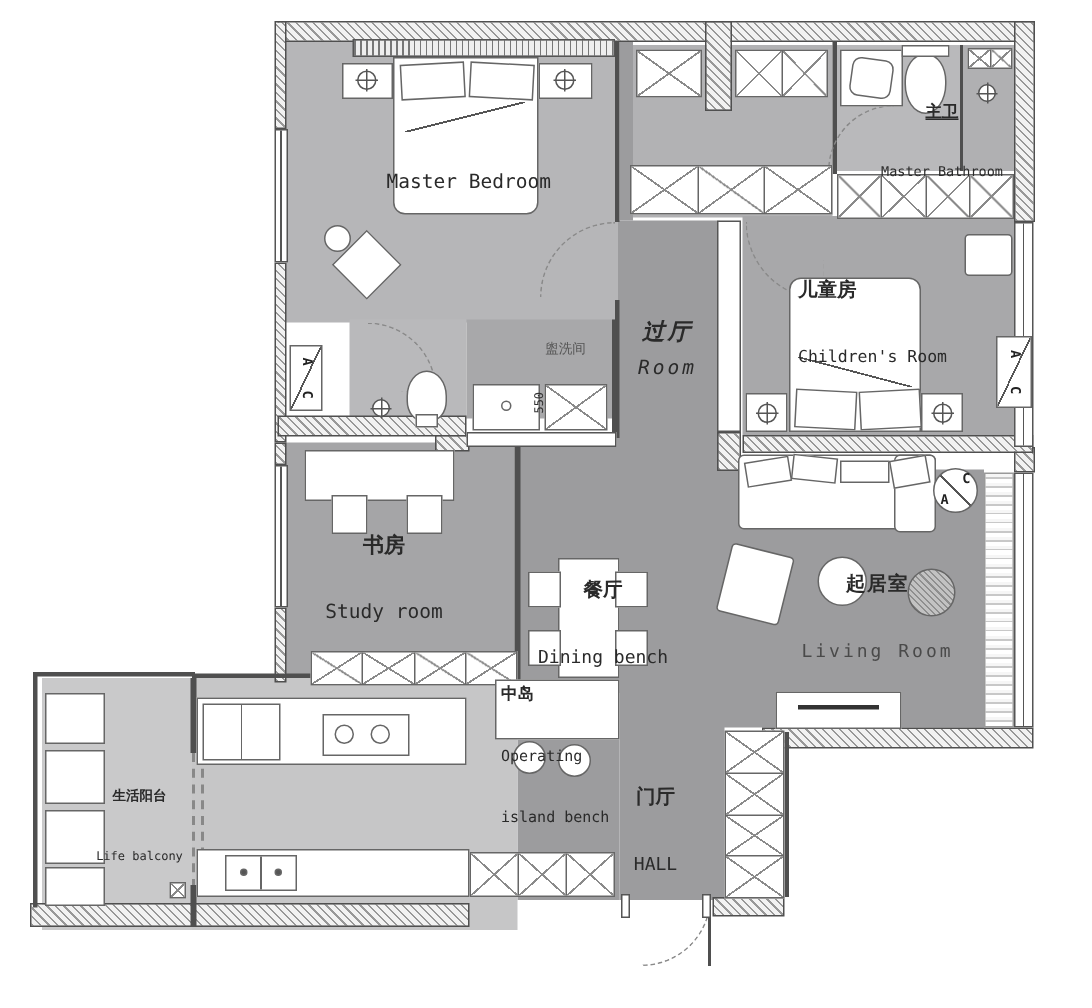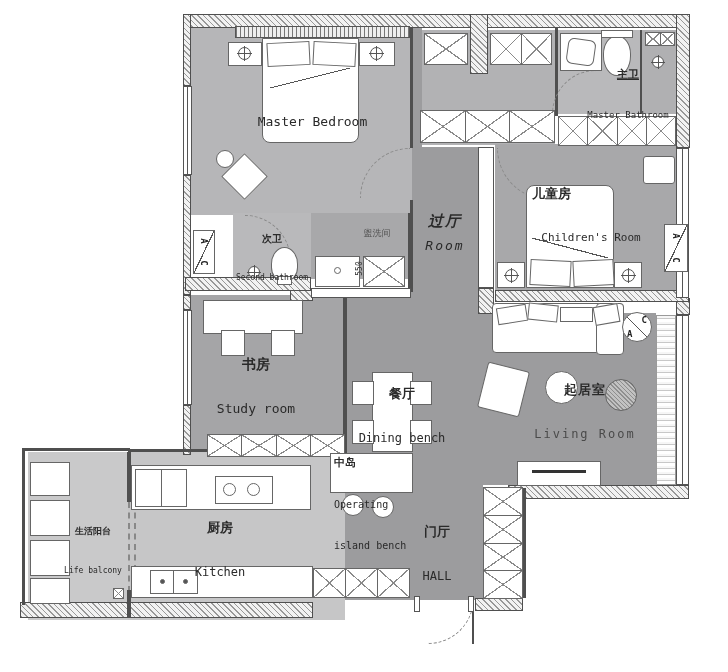--- a/index.html
+++ b/index.html
@@ -255,29 +255,25 @@
 
   <div class="label" style="left:240px;top:86px;width:145px;">
     <span class="en" style="font-size:13px;">Master Bedroom</span>
   </div>
   <div class="label" style="left:572px;top:68px;width:112px;">
     <span class="zh" style="font-size:11px;text-decoration:underline;">主卫</span>
     <span class="en" style="font-size:9px;">Master Bathroom</span>
   </div>
   <div class="label" style="left:532px;top:186px;width:118px;text-align:left;">
     <span class="zh" style="font-size:13px;">儿童房</span>
-    <span class="en" style="font-size:11px;text-align:center;">Children's Room</span>
+    <span class="en" style="font-size:11px;">Children's Room</span>
   </div>
   <div class="label" style="left:412px;top:212px;width:66px;font-style:italic;">
     <span class="zh" style="font-size:15px;letter-spacing:2px;">过厅</span>
     <span class="en" style="font-size:13px;letter-spacing:2px;margin-top:6px;">Room</span>
-  </div>
-  <div class="label" style="left:228px;top:232px;width:88px;">
-    <span class="zh" style="font-size:10px;">次卫</span>
-    <span class="en" style="font-size:8px;">Second bathroom</span>
   </div>
   <div class="label" style="left:350px;top:228px;width:54px;">
     <span class="zh" style="font-size:9px;font-weight:normal;color:#555;">盥洗间</span>
   </div>
   <div class="label" style="left:210px;top:355px;width:92px;">
     <span class="zh" style="font-size:14px;">书房</span>
     <span class="en" style="font-size:13px;">Study room</span>
   </div>
   <div class="label" style="left:352px;top:386px;width:100px;">
     <span class="zh" style="font-size:13px;">餐厅</span>
@@ -285,24 +281,20 @@
   </div>
   <div class="label" style="left:334px;top:456px;width:80px;text-align:left;">
     <span class="zh" style="font-size:11px;">中岛</span>
     <span class="en" style="font-size:10px;">Operating</span>
     <span class="en" style="font-size:10px;">island bench</span>
   </div>
   <div class="label" style="left:530px;top:382px;width:110px;">
     <span class="zh" style="font-size:13px;letter-spacing:1px;">起居室</span>
     <span class="en" style="font-size:12px;letter-spacing:2px;color:#4a4a4a;">Living Room</span>
   </div>
-  <div class="label" style="left:178px;top:520px;width:84px;">
-    <span class="zh" style="font-size:13px;">厨房</span>
-    <span class="en" style="font-size:12px;">Kitchen</span>
-  </div>
   <div class="label" style="left:56px;top:526px;width:74px;">
     <span class="zh" style="font-size:9px;">生活阳台</span>
     <span class="en" style="font-size:8px;">Life balcony</span>
   </div>
   <div class="label" style="left:412px;top:524px;width:50px;">
     <span class="zh" style="font-size:13px;">门厅</span>
     <span class="en" style="font-size:12px;">HALL</span>
   </div>
 
 </div>

